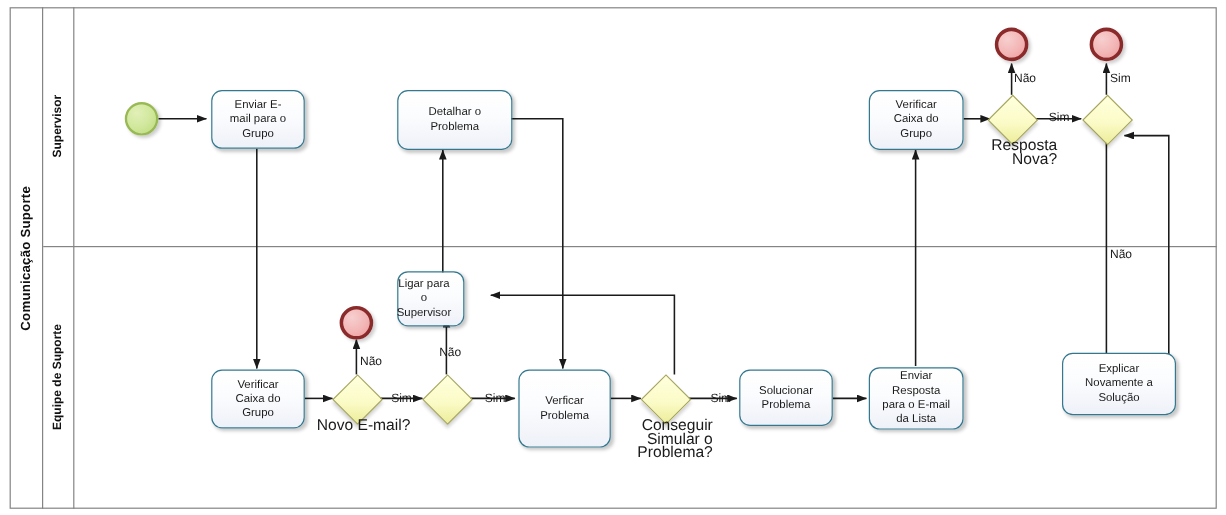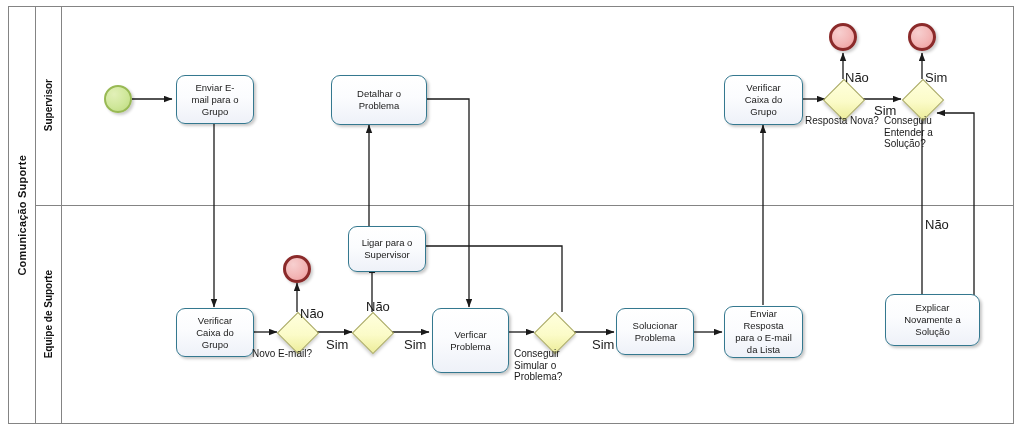--- a/index.html
+++ b/index.html
@@ -80,22 +80,22 @@
   .gateway .dia {
     position: absolute; left: 6px; top: 6px;
     width: 28px; height: 28px;
     background: linear-gradient(135deg,#ffffdd 0%,#fbfbc8 55%,#eded9a 100%);
     border: 1.4px solid #a6a659;
     transform: rotate(45deg);
     box-shadow: 2px 2px 3px rgba(0,0,0,.18);
   }
   .gw-label {
     position: absolute;
-    text-align: left;
-    font-size: 10px; line-height: 11.5px; color: #1a1a1a;
+    text-align: right;
+    font-size: 13px; line-height: 11.5px; color: #1a1a1a;
     white-space: pre-line;
   }
   .event {
     position: absolute;
     border-radius: 50%;
     box-sizing: border-box;
   }
   .event.start {
     width: 28px; height: 28px;
     border: 2px solid #98b954;
@@ -103,23 +103,22 @@
     box-shadow: 2px 2px 3px rgba(0,0,0,.2);
   }
   .event.end {
     width: 28px; height: 28px;
     border: 3px solid #8b2a2a;
     background: radial-gradient(circle at 34% 30%, #f7cfcf 0%, #f3b6b6 55%, #ee9a9a 100%);
     box-shadow: 2px 2px 3px rgba(0,0,0,.2);
   }
   .flow-label {
     position: absolute;
-    font-size: 13px; color: #1a1a1a;
+    font-size: 10px; color: #1a1a1a;
     white-space: nowrap;
-    margin-top: 10px;
   }
 </style>
 </head>
 <body>
 
 <div id="stage">
 
   <div class="pool"></div>
 
   <div class="pool-header">
@@ -201,21 +200,21 @@
   </div>
 
   <div class="task" style="left:724px; top:75px; width:79px; height:50px;">
     <span>Verificar Caixa do Grupo</span>
   </div>
 
   <div class="task" style="left:176px; top:308px; width:78px; height:49px;">
     <span>Verificar Caixa do Grupo</span>
   </div>
 
-  <div class="task" style="left:331px; top:226px; width:78px; height:46px;margin-left:17px;">
+  <div class="task" style="left:331px; top:226px; width:56px; height:46px;">
     <span>Ligar para o Supervisor</span>
   </div>
 
   <div class="task" style="left:432px; top:308px; width:77px; height:65px;">
     <span>Verficar Problema</span>
   </div>
 
   <div class="task" style="left:616px; top:308px; width:78px; height:47px;">
     <span>Solucionar Problema</span>
   </div>
@@ -243,21 +242,20 @@
   <div class="gw-label" style="left:514px; top:348px; width:80px;">Conseguir Simular o Problema?</div>
 
   <div class="gateway" style="left:823px; top:79px;">
     <div class="dia"></div>
   </div>
   <div class="gw-label" style="left:805px; top:115px; width:76px;">Resposta Nova?</div>
 
   <div class="gateway" style="left:902px; top:79px;">
     <div class="dia"></div>
   </div>
-  <div class="gw-label" style="left:884px; top:115px; width:76px;">Conseguiu Entender a Solução?</div>
 
   <div class="flow-label" style="left:300px; top:296px;">Não</div>
   <div class="flow-label" style="left:326px; top:327px;">Sim</div>
   <div class="flow-label" style="left:366px; top:289px;">Não</div>
   <div class="flow-label" style="left:404px; top:327px;">Sim</div>
   <div class="flow-label" style="left:592px; top:327px;">Sim</div>
   <div class="flow-label" style="left:845px; top:60px;">Não</div>
   <div class="flow-label" style="left:874px; top:93px;">Sim</div>
   <div class="flow-label" style="left:925px; top:60px;">Sim</div>
   <div class="flow-label" style="left:925px; top:207px;">Não</div>

